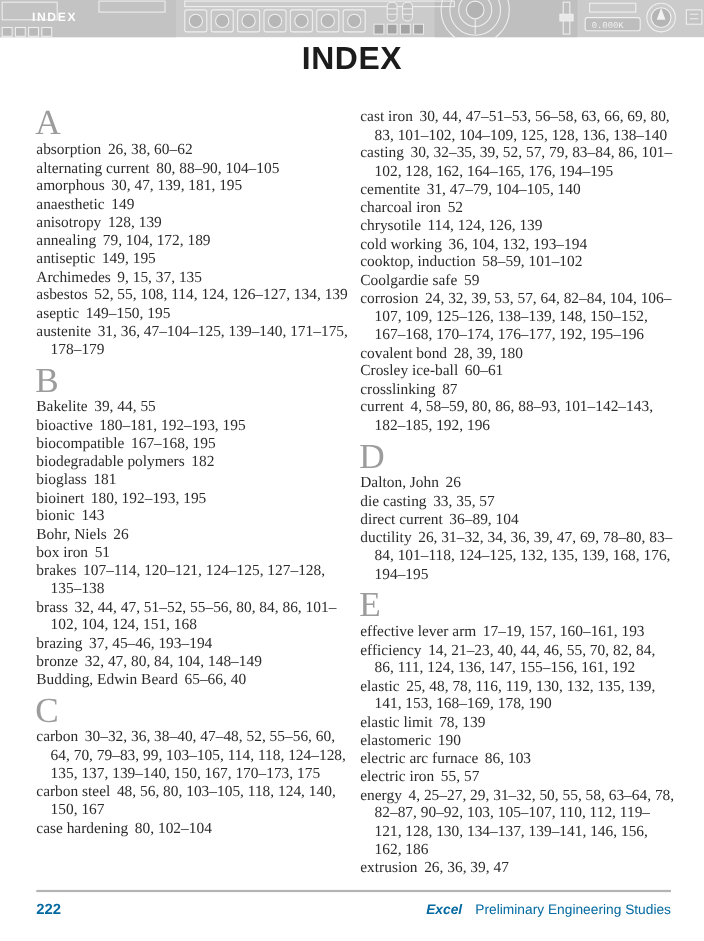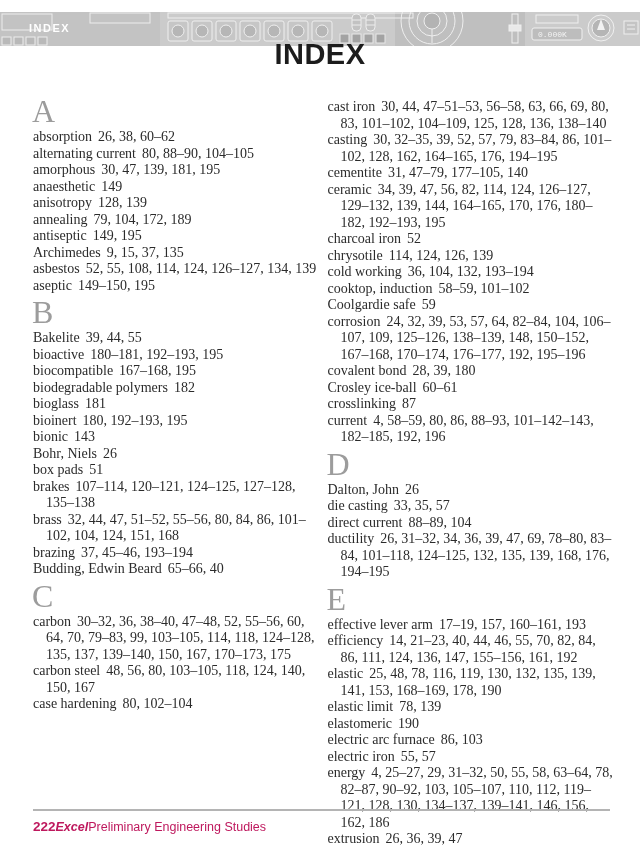--- a/index.html
+++ b/index.html
@@ -2,21 +2,21 @@
 <html><head>
 <meta charset="utf-8">
 <style>
   html,body{margin:0;padding:0;}
   body{
     width:640px;height:855px;position:relative;overflow:hidden;
     background:#ffffff;color:#2b2b2b;
     font-family:"Liberation Serif", serif;
   }
   
-  .banner{position:absolute;top:12px;left:0;width:552px;height:34px;}
+  .banner{position:absolute;top:0;left:0;width:552px;height:34px;}
   .banner svg{display:block;}
   .banner-label{
     position:absolute;left:29px;top:10px;
     color:#ffffff;font-family:"Liberation Sans",sans-serif;
     font-weight:bold;font-size:11px;letter-spacing:1.5px;
   }
   
   .page-title{
     position:absolute;top:38px;left:0;width:100%;margin:0;
     text-align:center;font-family:"Liberation Sans",sans-serif;
@@ -35,26 +35,26 @@
   .col .letter:first-child{margin-top:0;}
   .entry{
     font-size:14px;line-height:16.5px;
     padding-left:13px;text-indent:-13px;
   }
   .entry .pages{margin-left:6px;}
   
   .footer{position:absolute;left:33px;width:577px;top:809px;}
   .rule{height:2px;background:#b4b4b4;}
   .frow{
-    display:flex;align-items:baseline;
-    margin-top:8px;font-family:"Liberation Sans",sans-serif;color:#be185d;
+    display:flex;justify-content:space-between;align-items:baseline;
+    margin-top:8px;font-family:"Liberation Sans",sans-serif;color:#0369a1;
   }
   .pageno{font-weight:bold;font-size:13.5px;}
   .book{font-size:12.5px;}
-  .series{font-weight:bold;font-style:italic;margin-right:0;}
+  .series{font-weight:bold;font-style:italic;margin-right:12px;}
 </style>
 </head>
 <body>
 
 <header class="banner">
   <svg width="640" height="34" viewBox="0 0 640 34">
     <rect width="640" height="34" fill="#cbcbcb"></rect>
     <rect x="0" y="0" width="160" height="34" fill="#c3c3c3"></rect>
     <rect x="395" y="0" width="130" height="34" fill="#bfbfbf"></rect>
 
@@ -143,58 +143,59 @@
       <div class="entry"><span class="term">absorption</span><span class="pages">26, 38, 60–62</span></div>
       <div class="entry"><span class="term">alternating current</span><span class="pages">80, 88–90, 104–105</span></div>
       <div class="entry"><span class="term">amorphous</span><span class="pages">30, 47, 139, 181, 195</span></div>
       <div class="entry"><span class="term">anaesthetic</span><span class="pages">149</span></div>
       <div class="entry"><span class="term">anisotropy</span><span class="pages">128, 139</span></div>
       <div class="entry"><span class="term">annealing</span><span class="pages">79, 104, 172, 189</span></div>
       <div class="entry"><span class="term">antiseptic</span><span class="pages">149, 195</span></div>
       <div class="entry"><span class="term">Archimedes</span><span class="pages">9, 15, 37, 135</span></div>
       <div class="entry"><span class="term">asbestos</span><span class="pages">52, 55, 108, 114, 124, 126–127, 134, 139</span></div>
       <div class="entry"><span class="term">aseptic</span><span class="pages">149–150, 195</span></div>
+      <div class="entry"><span class="term">austenite</span><span class="pages">31, 36, 47–104–125, 139–140, 171–175, 178–179</span></div>
       <div class="letter">B</div>
       <div class="entry"><span class="term">Bakelite</span><span class="pages">39, 44, 55</span></div>
       <div class="entry"><span class="term">bioactive</span><span class="pages">180–181, 192–193, 195</span></div>
       <div class="entry"><span class="term">biocompatible</span><span class="pages">167–168, 195</span></div>
       <div class="entry"><span class="term">biodegradable polymers</span><span class="pages">182</span></div>
       <div class="entry"><span class="term">bioglass</span><span class="pages">181</span></div>
       <div class="entry"><span class="term">bioinert</span><span class="pages">180, 192–193, 195</span></div>
       <div class="entry"><span class="term">bionic</span><span class="pages">143</span></div>
       <div class="entry"><span class="term">Bohr, Niels</span><span class="pages">26</span></div>
-      <div class="entry"><span class="term">box pads</span><span class="pages">51</span></div>
+      <div class="entry"><span class="term">box iron</span><span class="pages">51</span></div>
       <div class="entry"><span class="term">brakes</span><span class="pages">107–114, 120–121, 124–125, 127–128, 135–138</span></div>
       <div class="entry"><span class="term">brass</span><span class="pages">32, 44, 47, 51–52, 55–56, 80, 84, 86, 101–102, 104, 124, 151, 168</span></div>
       <div class="entry"><span class="term">brazing</span><span class="pages">37, 45–46, 193–194</span></div>
+      <div class="entry"><span class="term">bronze</span><span class="pages">32, 47, 80, 84, 104, 148–149</span></div>
       <div class="entry"><span class="term">Budding, Edwin Beard</span><span class="pages">65–66, 40</span></div>
       <div class="letter">C</div>
       <div class="entry"><span class="term">carbon</span><span class="pages">30–32, 36, 38–40, 47–48, 52, 55–56, 60, 64, 70, 79–83, 99, 103–105, 114, 118, 124–128, 135, 137, 139–140, 150, 167, 170–173, 175</span></div>
       <div class="entry"><span class="term">carbon steel</span><span class="pages">48, 56, 80, 103–105, 118, 124, 140, 150, 167</span></div>
       <div class="entry"><span class="term">case hardening</span><span class="pages">80, 102–104</span></div>
     </div>
   <div class="col">
       <div class="entry"><span class="term">cast iron</span><span class="pages">30, 44, 47–51–53, 56–58, 63, 66, 69, 80, 83, 101–102, 104–109, 125, 128, 136, 138–140</span></div>
       <div class="entry"><span class="term">casting</span><span class="pages">30, 32–35, 39, 52, 57, 79, 83–84, 86, 101–102, 128, 162, 164–165, 176, 194–195</span></div>
-      <div class="entry"><span class="term">cementite</span><span class="pages">31, 47–79, 177–105, 140</span></div>
-      <div class="entry"><span class="term">ceramic</span><span class="pages">34, 39, 47, 56, 82, 114, 124, 126–127, 129–132, 139, 144, 164–165, 170, 176, 180–182, 192–193, 195</span></div>
+      <div class="entry"><span class="term">cementite</span><span class="pages">31, 47–79, 104–105, 140</span></div>
       <div class="entry"><span class="term">charcoal iron</span><span class="pages">52</span></div>
       <div class="entry"><span class="term">chrysotile</span><span class="pages">114, 124, 126, 139</span></div>
       <div class="entry"><span class="term">cold working</span><span class="pages">36, 104, 132, 193–194</span></div>
       <div class="entry"><span class="term">cooktop, induction</span><span class="pages">58–59, 101–102</span></div>
       <div class="entry"><span class="term">Coolgardie safe</span><span class="pages">59</span></div>
       <div class="entry"><span class="term">corrosion</span><span class="pages">24, 32, 39, 53, 57, 64, 82–84, 104, 106–107, 109, 125–126, 138–139, 148, 150–152, 167–168, 170–174, 176–177, 192, 195–196</span></div>
       <div class="entry"><span class="term">covalent bond</span><span class="pages">28, 39, 180</span></div>
       <div class="entry"><span class="term">Crosley ice-ball</span><span class="pages">60–61</span></div>
       <div class="entry"><span class="term">crosslinking</span><span class="pages">87</span></div>
       <div class="entry"><span class="term">current</span><span class="pages">4, 58–59, 80, 86, 88–93, 101–142–143, 182–185, 192, 196</span></div>
       <div class="letter">D</div>
       <div class="entry"><span class="term">Dalton, John</span><span class="pages">26</span></div>
       <div class="entry"><span class="term">die casting</span><span class="pages">33, 35, 57</span></div>
-      <div class="entry"><span class="term">direct current</span><span class="pages">88–89, 104</span></div>
+      <div class="entry"><span class="term">direct current</span><span class="pages">36–89, 104</span></div>
       <div class="entry"><span class="term">ductility</span><span class="pages">26, 31–32, 34, 36, 39, 47, 69, 78–80, 83–84, 101–118, 124–125, 132, 135, 139, 168, 176, 194–195</span></div>
       <div class="letter">E</div>
       <div class="entry"><span class="term">effective lever arm</span><span class="pages">17–19, 157, 160–161, 193</span></div>
       <div class="entry"><span class="term">efficiency</span><span class="pages">14, 21–23, 40, 44, 46, 55, 70, 82, 84, 86, 111, 124, 136, 147, 155–156, 161, 192</span></div>
       <div class="entry"><span class="term">elastic</span><span class="pages">25, 48, 78, 116, 119, 130, 132, 135, 139, 141, 153, 168–169, 178, 190</span></div>
       <div class="entry"><span class="term">elastic limit</span><span class="pages">78, 139</span></div>
       <div class="entry"><span class="term">elastomeric</span><span class="pages">190</span></div>
       <div class="entry"><span class="term">electric arc furnace</span><span class="pages">86, 103</span></div>
       <div class="entry"><span class="term">electric iron</span><span class="pages">55, 57</span></div>
       <div class="entry"><span class="term">energy</span><span class="pages">4, 25–27, 29, 31–32, 50, 55, 58, 63–64, 78, 82–87, 90–92, 103, 105–107, 110, 112, 119–121, 128, 130, 134–137, 139–141, 146, 156, 162, 186</span></div>

